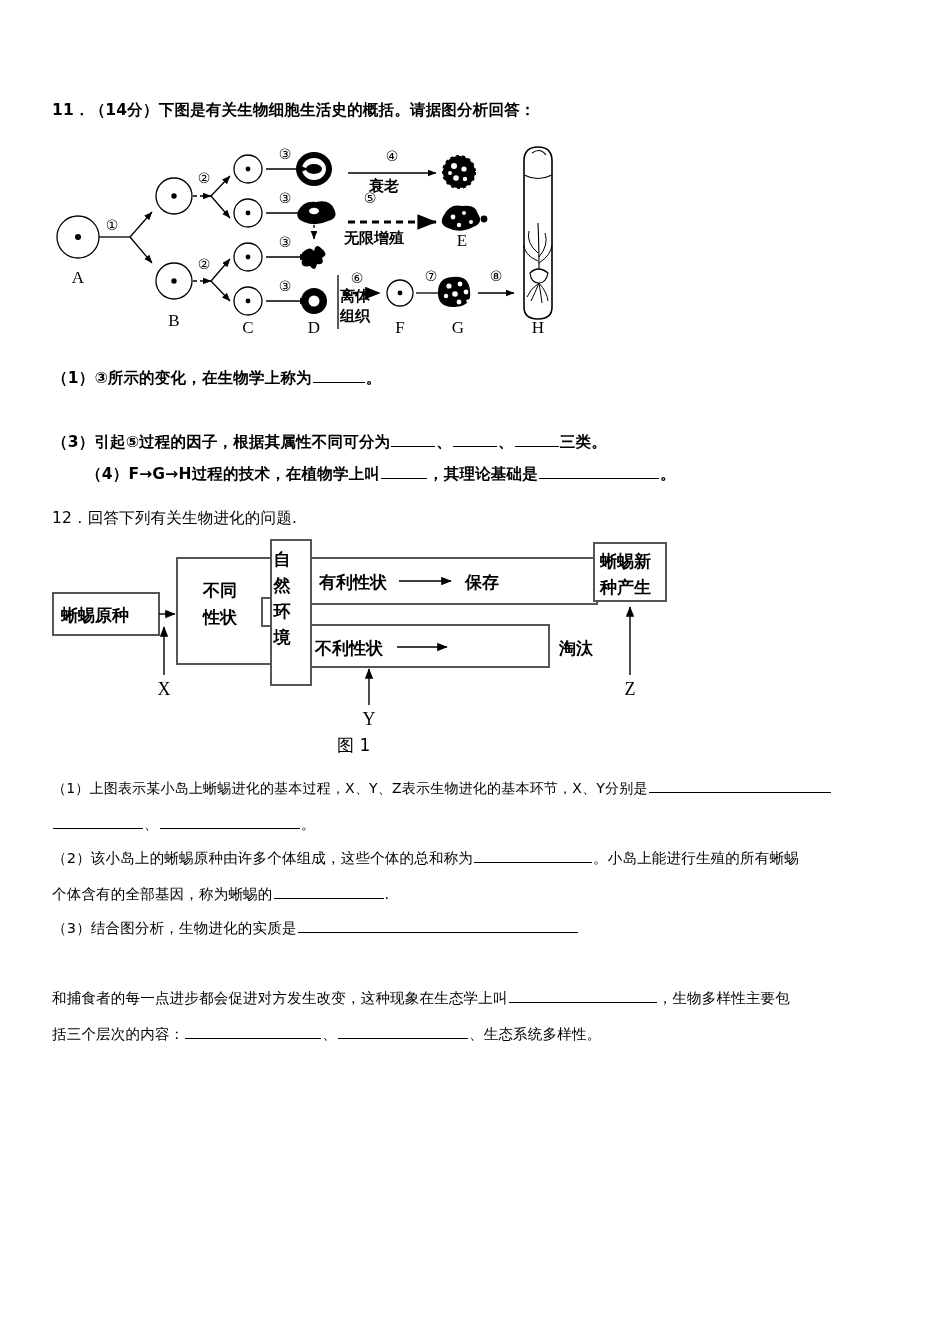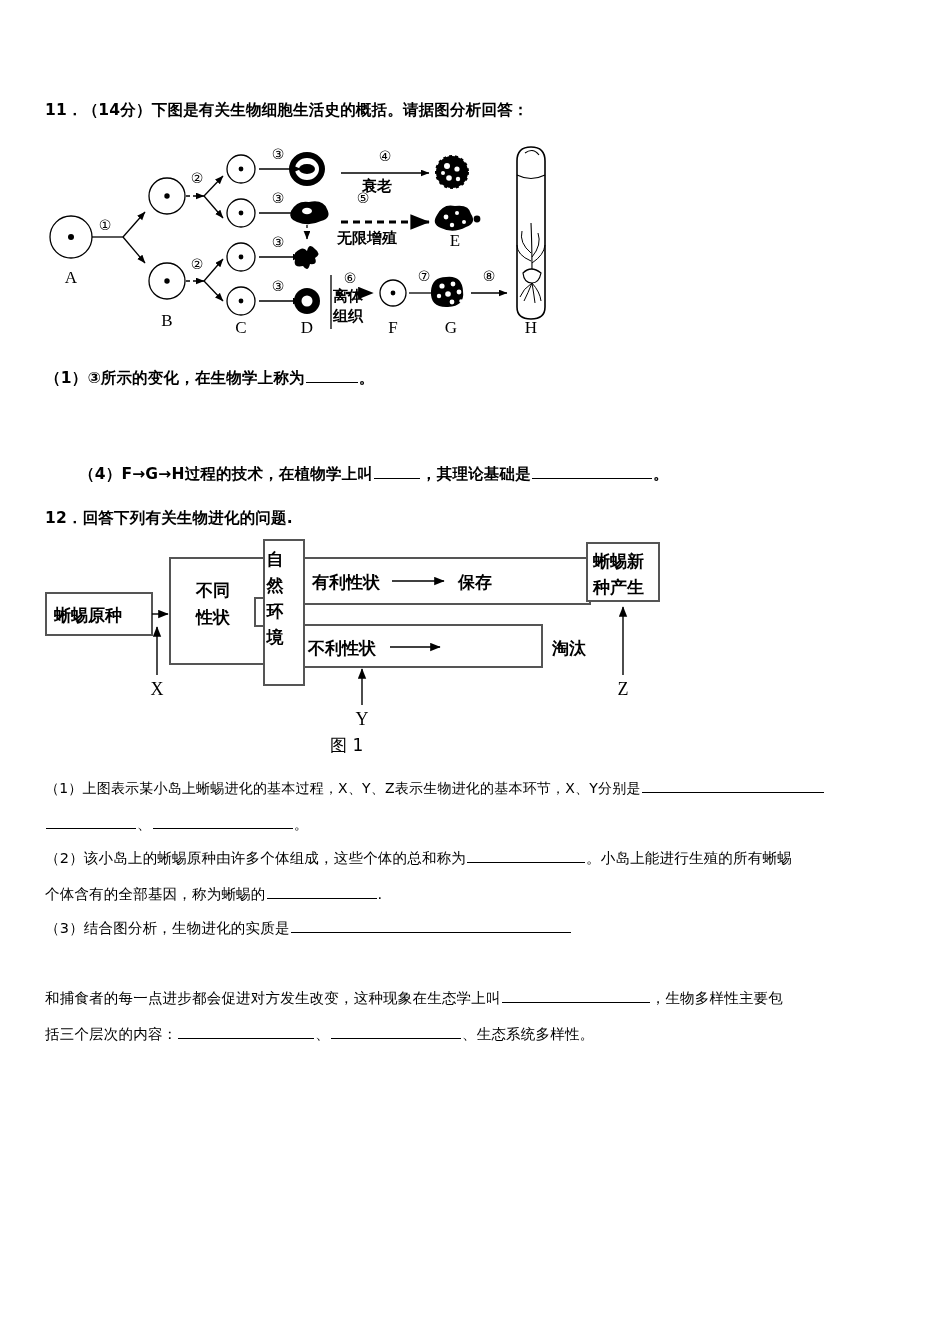--- a/index.html
+++ b/index.html
@@ -10,21 +10,21 @@
   body {
     width: 950px;
     height: 1344px;
     position: relative;
     font-family: "Liberation Serif", "DejaVu Serif", serif;
     color: #000000;
     overflow: hidden;
   }
   .page {
     position: absolute;
-    left: 0; top: 0;
+    left: 7px; top: 0;
     width: 754px;
     height: 1344px;
     border-radius: 19px;
   }
 
   
   .qline {
     position: absolute;
     font-size: 15.5px;
     line-height: 20px;
@@ -230,26 +230,29 @@
         <text x="486" y="200">H</text>
       </g>
     </svg>
   </div>
 
   <div class="qline cn" style="left:45px; top:368px;">
     <span>（1）</span><span>③所示的变化，在生物学上称为</span><span class="blank" style="width:52px"></span><span>。</span>
   </div>
 
 
+  <div class="qline cn" style="left:45px; top:432px;">
+    <span>（3）</span><span>引起⑤过程的因子，根据其属性不同可分为</span><span class="blank" style="width:44px"></span><span>、</span><span class="blank" style="width:44px"></span><span>、</span><span class="blank" style="width:44px"></span><span>三类。</span>
+  </div>
 
   <div class="qline cn" style="left:45px; top:464px;margin-left:34px;">
     <span>（4）</span><span>F→G→H过程的技术，在植物学上叫</span><span class="blank" style="width:46px"></span><span>，其理论基础是</span><span class="blank" style="width:120px"></span><span>。</span>
   </div>
 
-  <div class="qline cn normal" style="left:45px; top:508px; font-weight:700;">12．回答下列有关生物进化的问题.</div>
+  <div class="qline cn normal" style="left:45px; top:508px; font-weight:400;">12．回答下列有关生物进化的问题.</div>
 
   <div id="fig-evo">
     <svg width="620" height="225" viewBox="0 0 620 225" xmlns="http://www.w3.org/2000/svg">
       <defs>
         <marker id="eah" markerWidth="8" markerHeight="8" refX="7" refY="3" orient="auto">
           <path d="M0,0 L7.5,3 L0,6 Z" fill="#000"></path>
         </marker>
       </defs>
 
       <g stroke="#555" fill="none" stroke-width="2">

